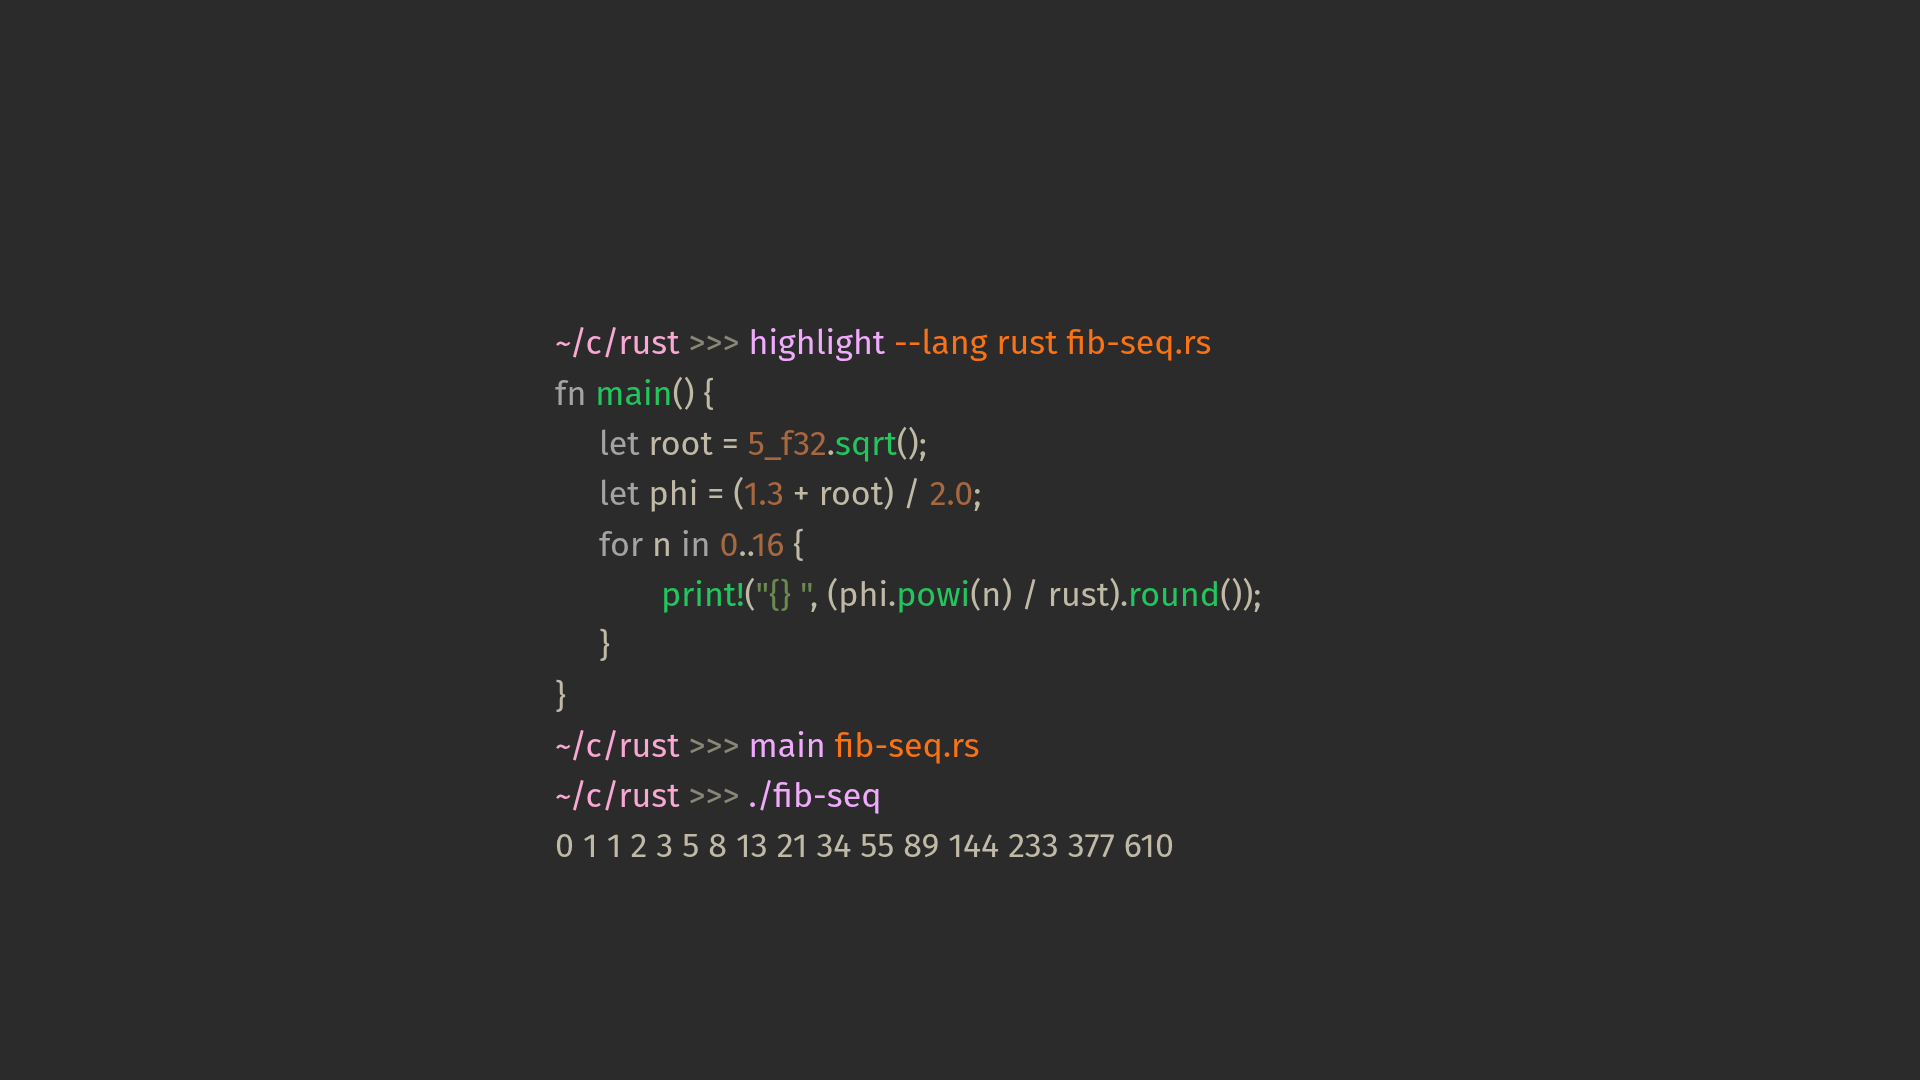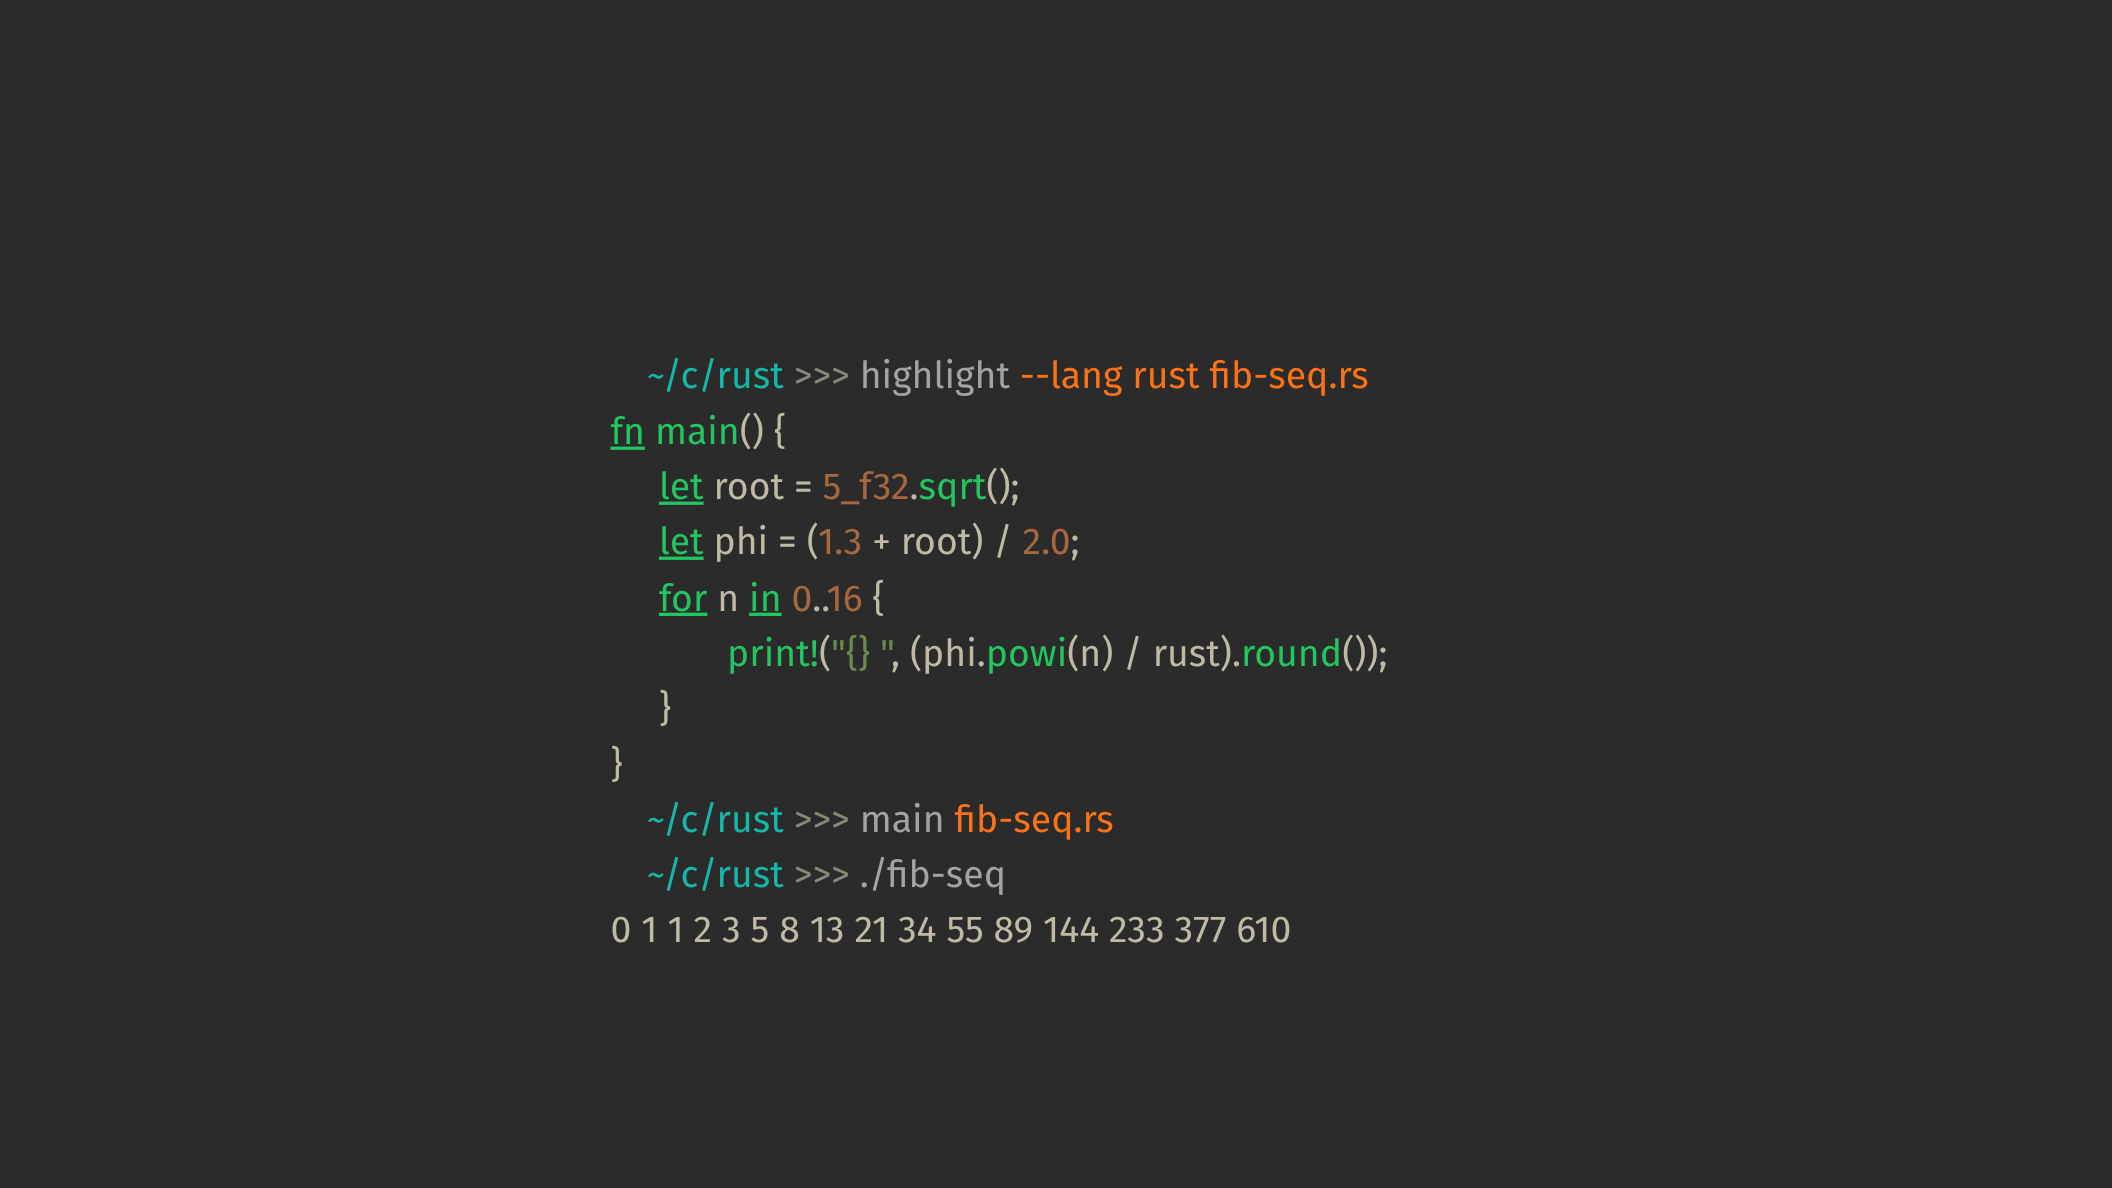--- a/index.html
+++ b/index.html
@@ -14,25 +14,25 @@
     position: absolute;
     left: 555px;
     top: 268px;
     font-family: "Fira Sans", "Segoe UI", "Helvetica Neue", Arial, sans-serif;
     font-size: 34px;
     line-height: 1.48;
     color: #bfb9a6;
     white-space: pre;
     font-weight: 400;
   }
-  .c-path   { color: #14b8a6; margin-left: 33px; }
+  .c-path   { color: #f9a8d4; }
   .c-prompt { color: #8a8777; }
-  .c-cmd    { color: #a3a3a3; }
+  .c-cmd    { color: #f0abfc; }
   .c-arg    { color: #f97316; }
-  .c-kw     { color: #22c55e; text-decoration: underline; } 
+  .c-kw     { color: #a3a3a3; } 
   .c-fn     { color: #22c55e; } 
   .c-num    { color: #a7683f; }
   .c-str    { color: #6c8a4f; }
   .c-punc   { color: #bfb9a6; }
   .c-id     { color: #bfb9a6; }
   .indent1 { padding-left: 44px; display:inline-block;text-align:center; }
   .indent2 { padding-left: 106px; display:inline-block; }
 </style>
 </head>
 <body>

